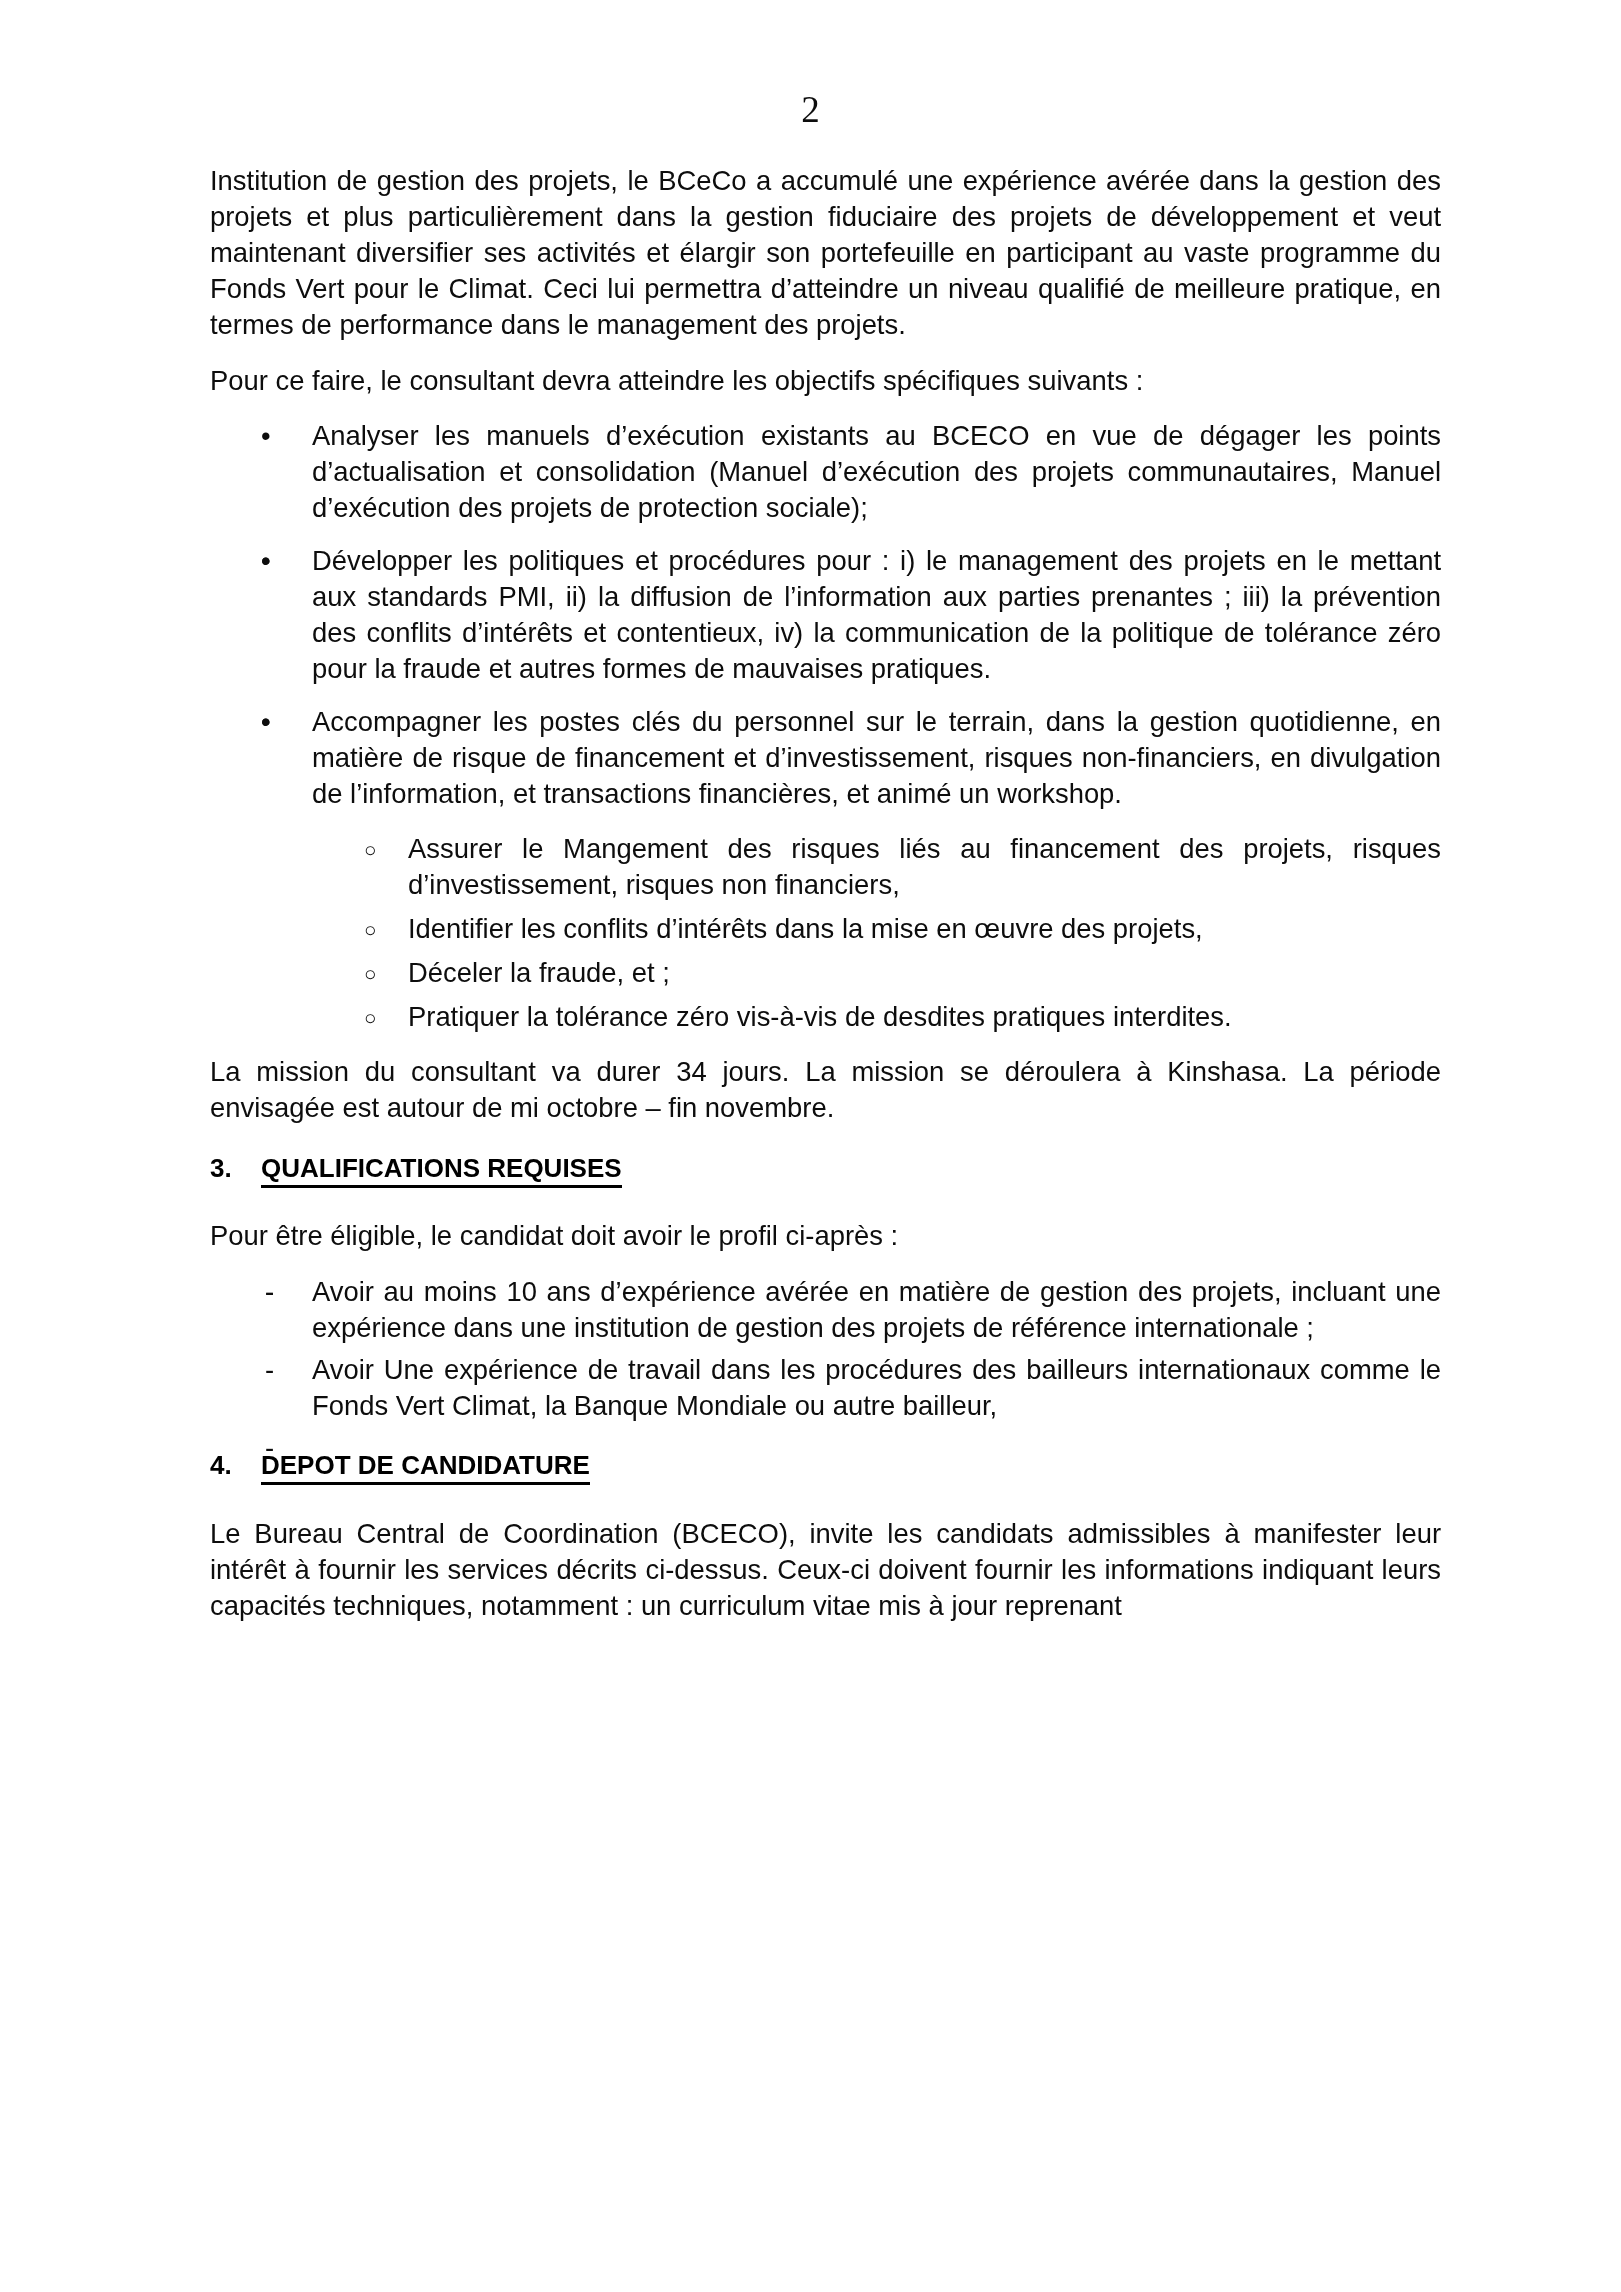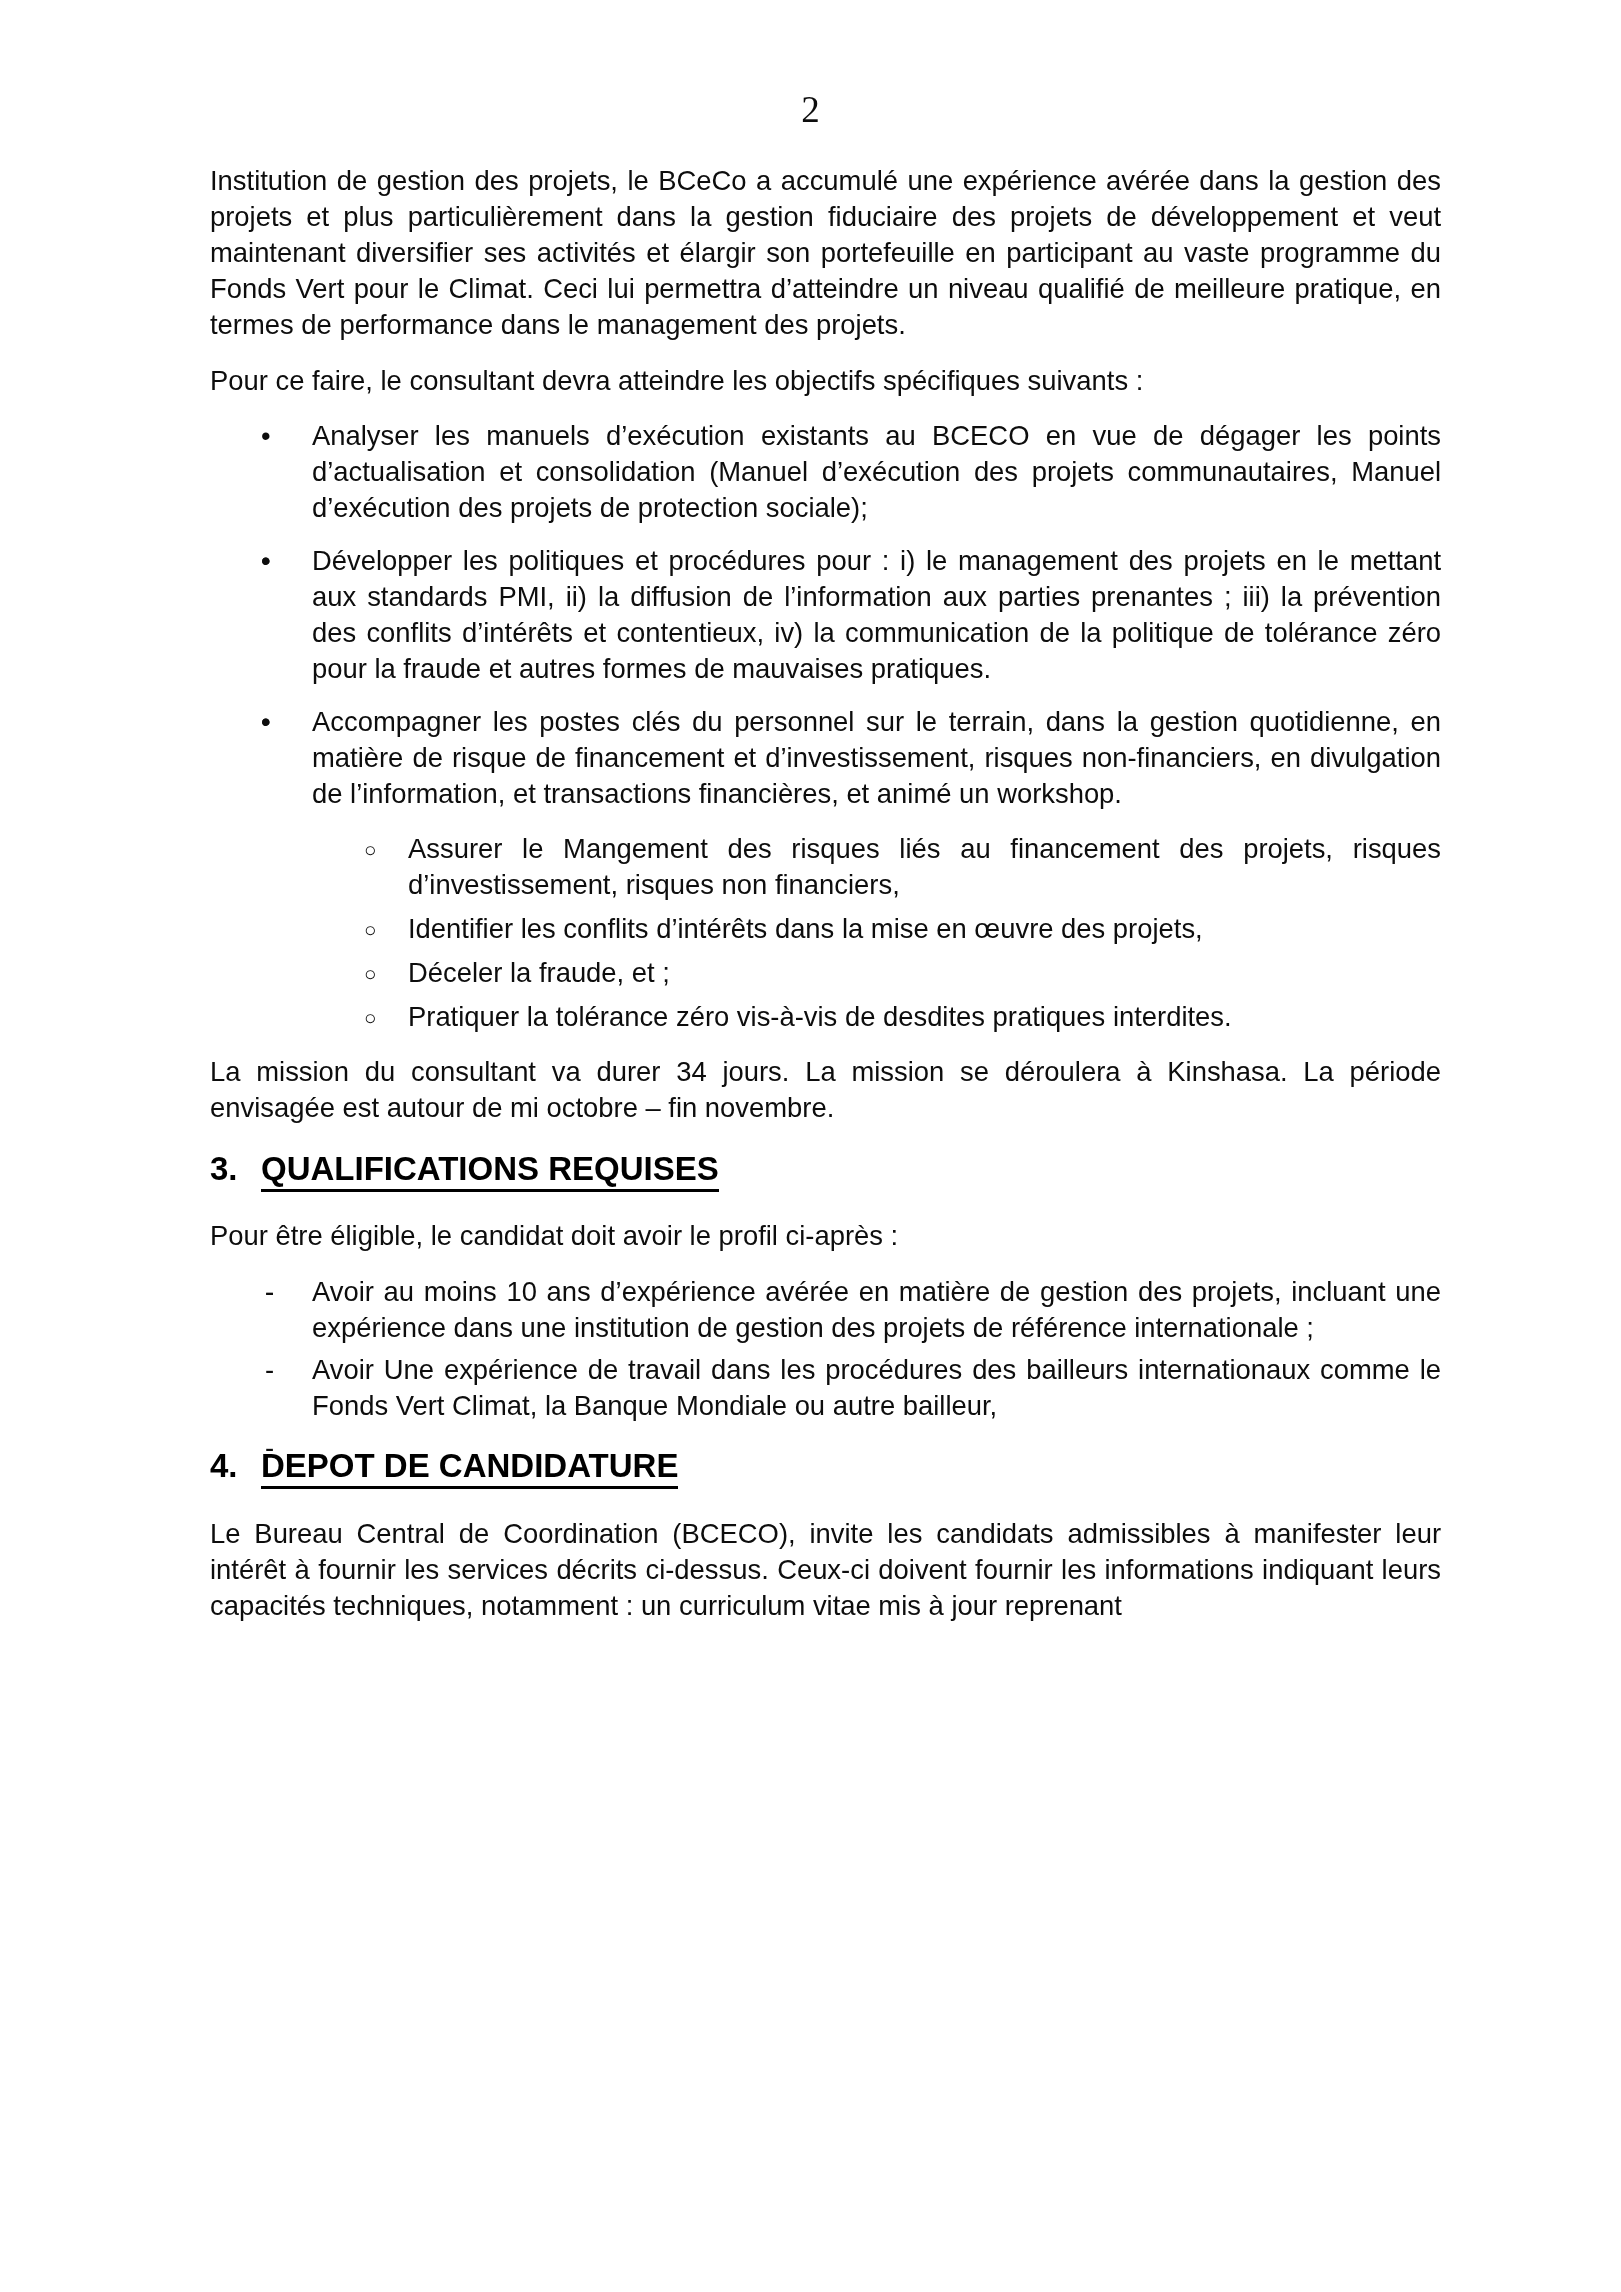--- a/index.html
+++ b/index.html
@@ -75,21 +75,21 @@
     text-align: justify;
   }
   .d-marker {
     position: absolute;
     left: 55px;
     top: 0;
     line-height: 36px;
   }
   .section-heading {
     margin: 9.8px 0 27.4px 0;
-    font-size: 33px;
+    font-size: 26px;
     font-weight: bold;
     line-height: 45px;
     color: #000000;
   }
   .sec-num {
     display: inline-block;
     width: 51px;
   }
   .sec-title {
     border-bottom: 3.9px solid #000000;

